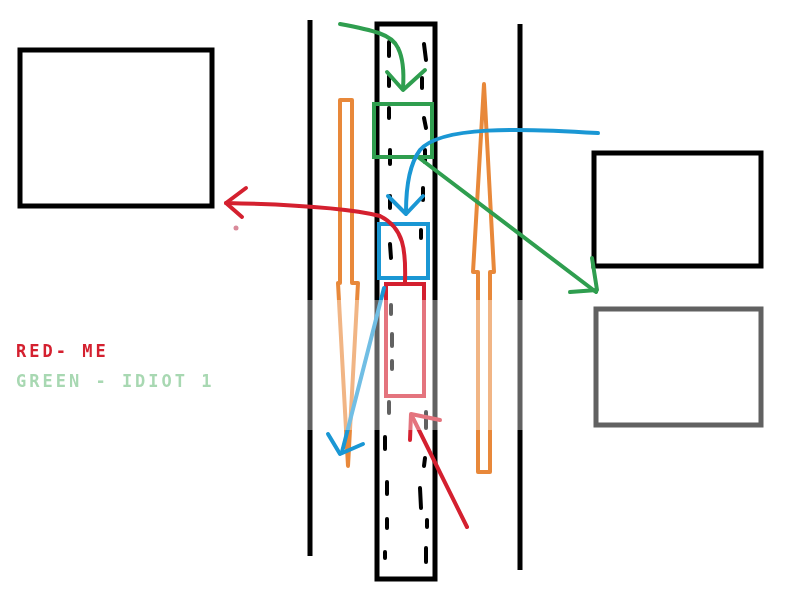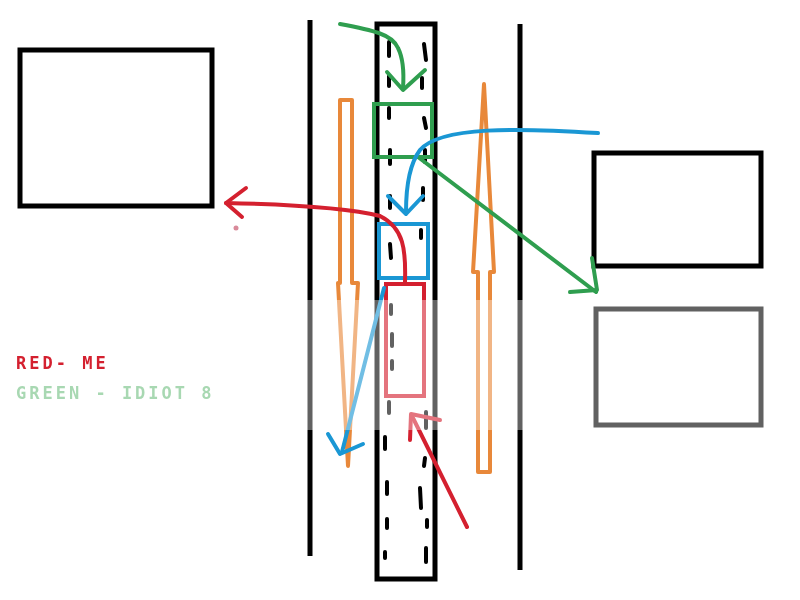--- a/index.html
+++ b/index.html
@@ -1,18 +1,18 @@
 <!DOCTYPE html>
 <html><head>
 <meta charset="utf-8">
 <style>
   html, body { margin:0; padding:0; background:#ffffff; }
   #canvas { position:relative; width:800px; height:600px; overflow:hidden; background:#ffffff; }
   svg { position:absolute; left:0; top:0; }
-  .legend { position:absolute; left:16px; top:348px; font-family:"DejaVu Sans Mono", monospace; font-weight:bold; font-size:17px; letter-spacing:3px; line-height:30px; }
+  .legend { position:absolute; left:16px; top:336px; font-family:"DejaVu Sans Mono", monospace; font-weight:bold; font-size:17px; letter-spacing:3px; line-height:30px; }
   .legend div { white-space:nowrap; }
   .watermark { position:absolute; left:0; top:300px; width:800px; height:130px; background:rgba(255,255,255,0.38); pointer-events:none; }
 </style>
 </head>
 <body>
 
 <div id="canvas">
   <svg width="800" height="600" viewBox="0 0 800 600">
 
     <rect x="20" y="50" width="192" height="156" fill="none" stroke="#000" stroke-width="5"></rect>
@@ -76,15 +76,15 @@
     <circle cx="236" cy="228" r="2.5" fill="#d98a9a"></circle>
 
     <path d="M467,527 L412,416" fill="none" stroke="#d4202f" stroke-width="4" stroke-linecap="round"></path>
     <path d="M410,440 L411,414 L440,420" fill="none" stroke="#d4202f" stroke-width="4" stroke-linecap="round" stroke-linejoin="round"></path>
   </svg>
 
   <div class="watermark"></div>
 
   <div class="legend">
     <div style="color:#d4202f">RED- ME</div>
-    <div style="color:#a8d8b2">GREEN - IDIOT 8</div>
+    <div style="color:#a8d8b2">GREEN - IDIOT 1</div>
   </div>
 </div>
 
 </body></html>

